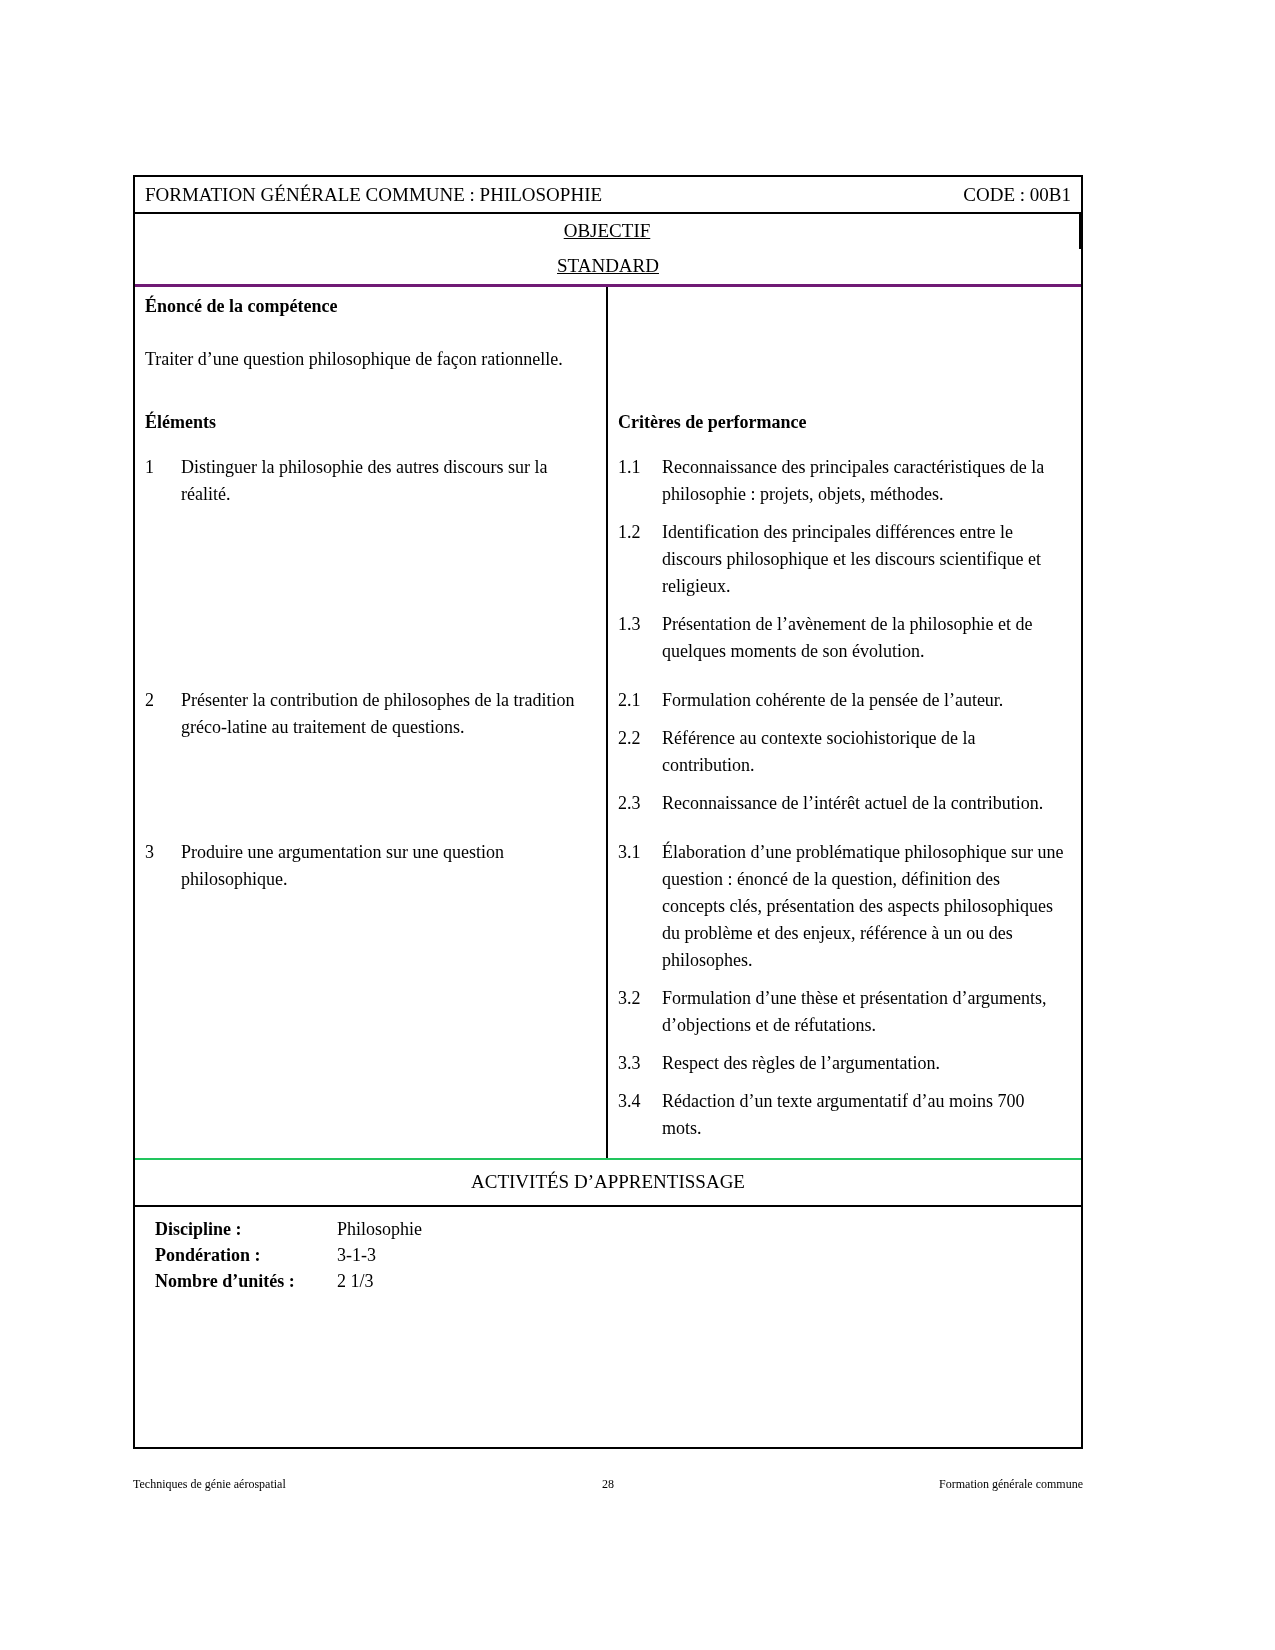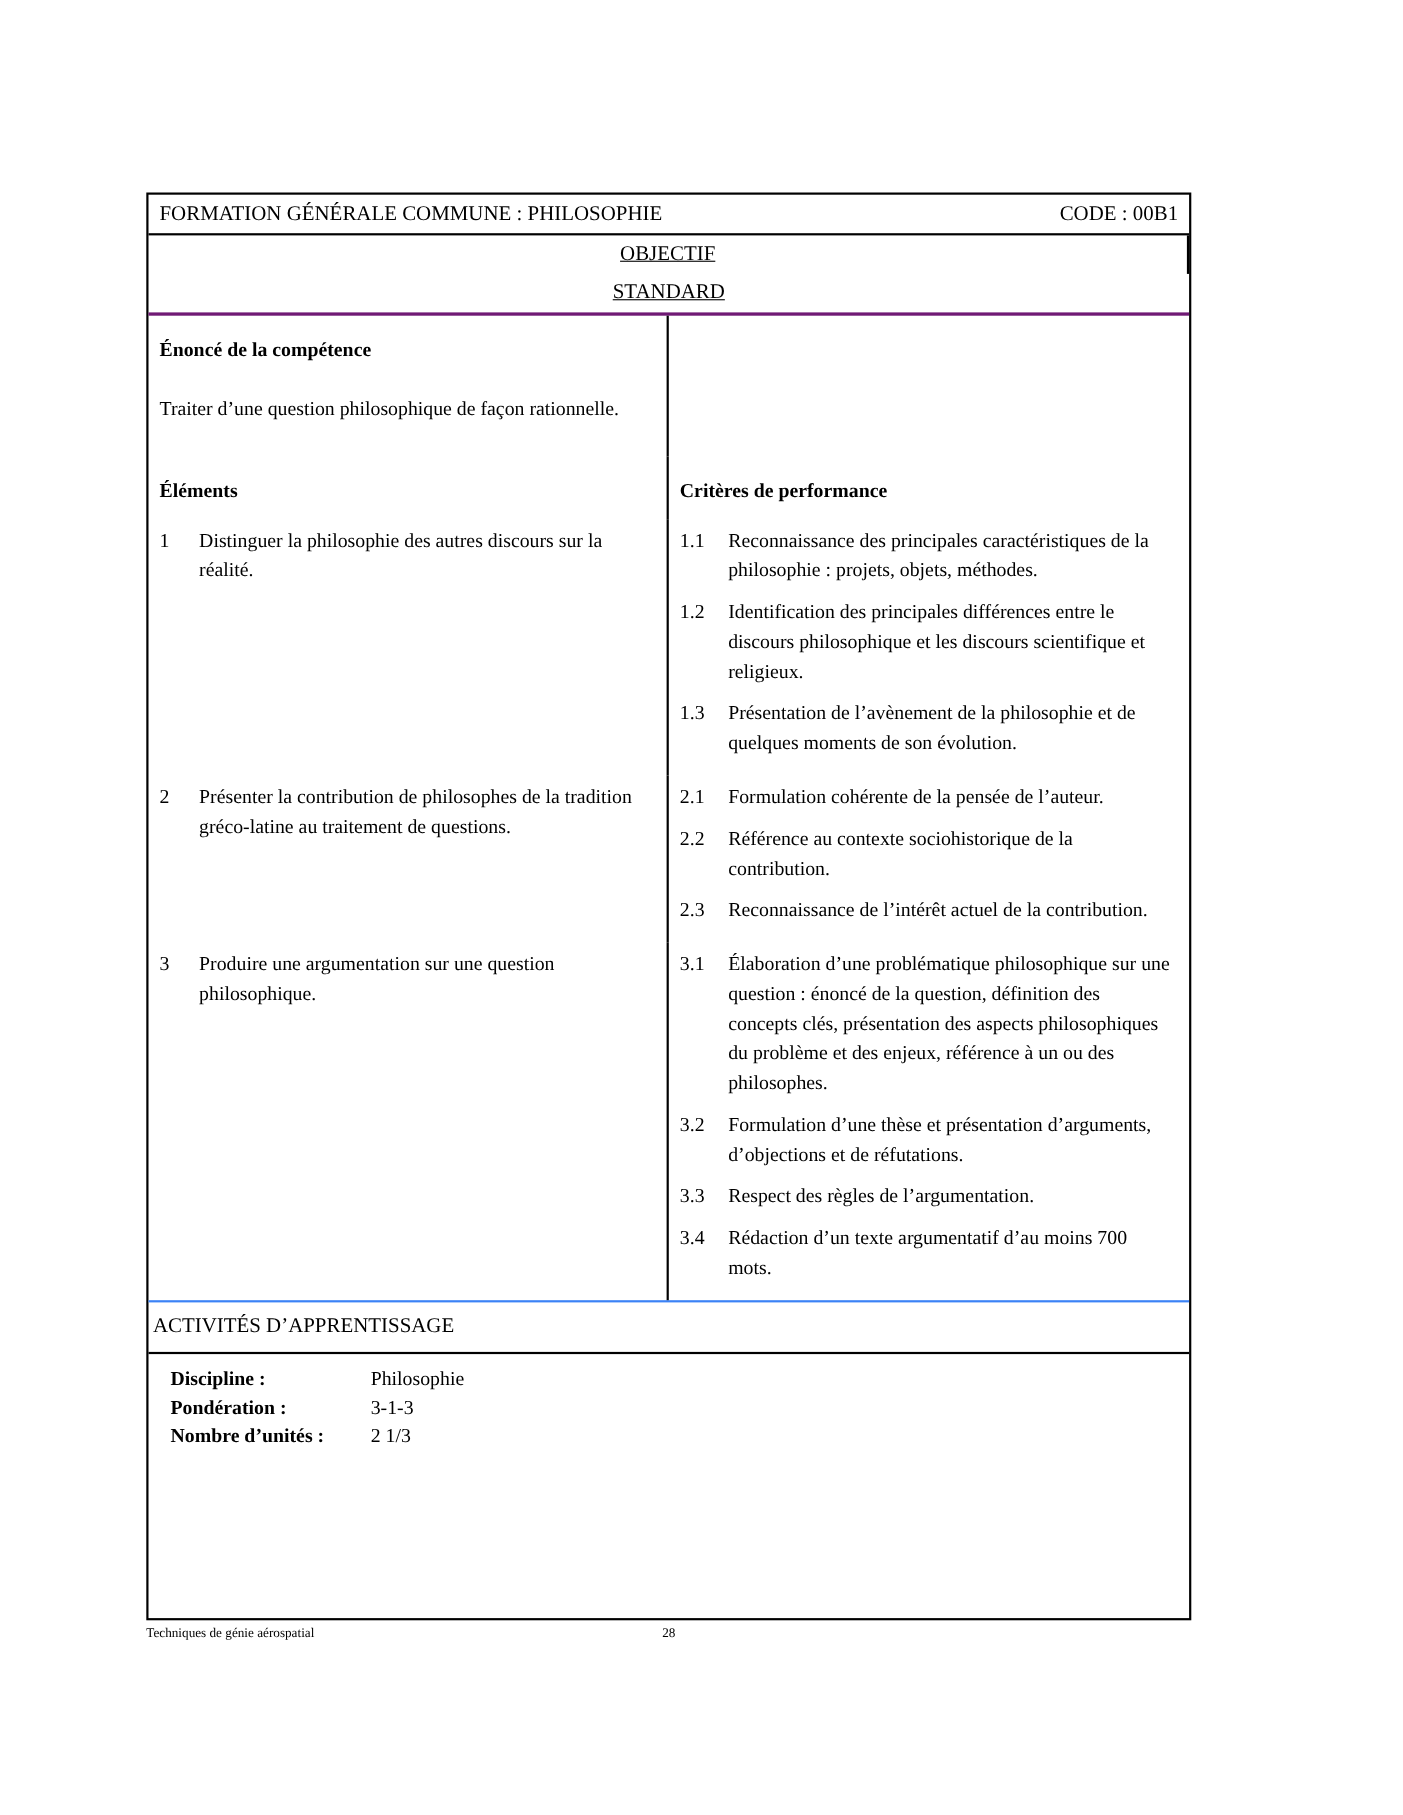--- a/index.html
+++ b/index.html
@@ -45,37 +45,38 @@
   .colhead.left { border-right: 2px solid #000; }
 
   
   .body-grid {
     display: grid;
     grid-template-columns: 1fr 1fr;
   }
   .cell { padding: 6px 14px 12px 10px; font-size: 18px; line-height: 1.5; }
   .cell.cl { border-right: 2px solid #000; }
 
-  .section-title { font-weight: bold; font-size: 18px; margin-top: 12px; }
+  .section-title { font-weight: bold; font-size: 18px; }
   .enonce-text { margin-top: 26px; max-width: 420px; }
   .enonce-block { padding-bottom: 30px; }
 
   .el-item { display: flex; }
   .el-num { flex: 0 0 36px; }
   .el-text { flex: 1; }
 
   .crit-item { display: flex; margin-bottom: 11px; }
   .crit-item:last-child { margin-bottom: 4px; }
   .crit-num { flex: 0 0 44px; }
   .crit-text { flex: 1; }
 
   
   .activities-row {
-    border-top: 2px solid #3b82f6;
+    border-top: 2px solid #22c55e;
     border-bottom: 2px solid #000;
+    text-align: center;
     padding: 11px 4px 12px 4px;
     font-size: 19px;
   }
 
   
   .bottom-section {
     min-height: 240px;
     padding: 9px 10px 10px 20px;
   }
   .field-row { display: flex; line-height: 1.45; }
@@ -214,15 +215,16 @@
         <span class="field-label">Nombre d’unités :</span>
         <span class="field-value">2 1/3</span>
       </div>
     </div>
 
   </div>
 
   <div class="page-footer">
     <span class="fl">Techniques de génie aérospatial</span>
     <span class="fc">28</span>
+    <span class="fr">Formation générale commune</span>
   </div>
 
 </div>
 
 </body></html>

